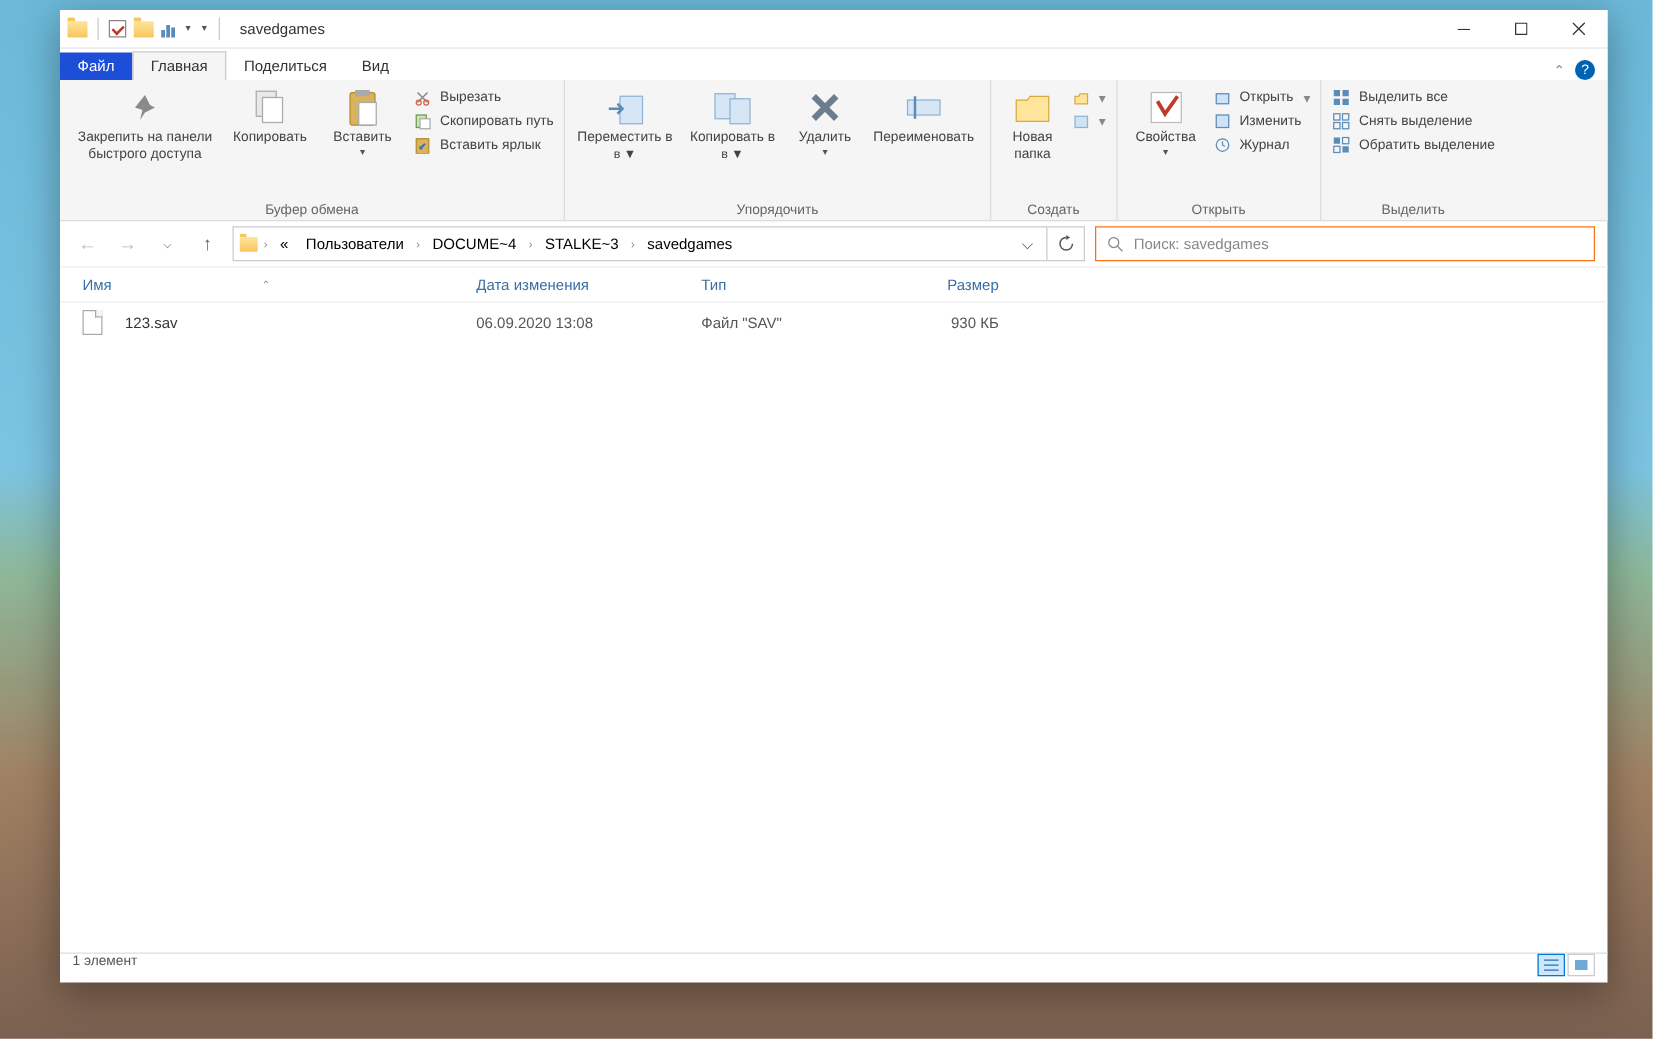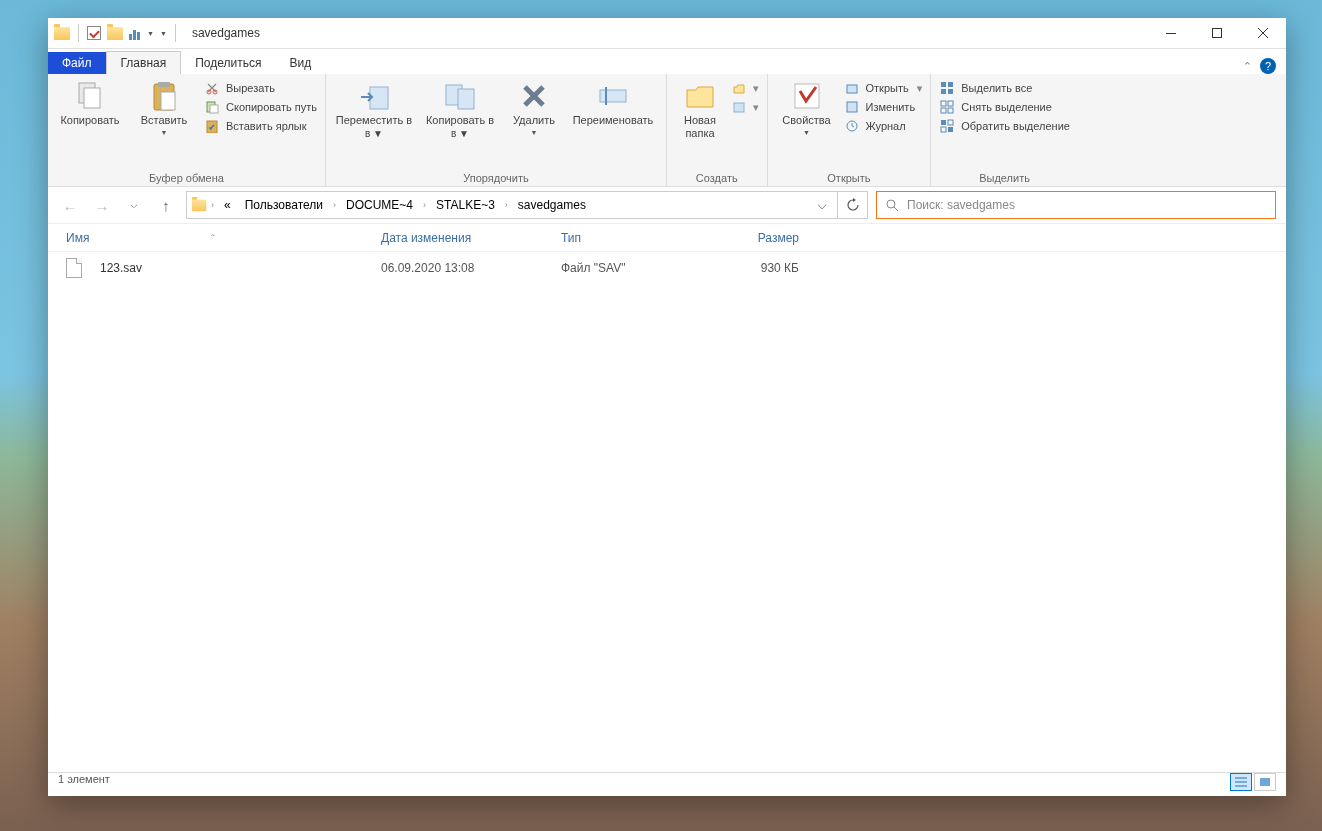--- a/index.html
+++ b/index.html
@@ -1,18 +1,18 @@
 <!DOCTYPE html>
 <html><head>
 <meta charset="utf-8">
 <style>
 * { box-sizing: border-box; margin: 0; padding: 0; font-family: "Segoe UI", Tahoma, sans-serif; }
 body { width: 1322px; height: 831px; background: linear-gradient(to bottom, #6bb8d8 0%, #7bc4e2 45%, #8db89a 55%, #a08062 75%, #7a6050 100%); position: relative; overflow: hidden; }
 .desktop-bg { position: absolute; inset: 0; }
-.window { position: absolute; left: 48px; top: 18px; width: 1238px; height: 778px; background: #fff; box-shadow: 0 8px 30px rgba(0,0,0,.35); display: flex; flex-direction: column; }
+.window { position: absolute; left: 48px; top: 8px; width: 1238px; height: 778px; background: #fff; box-shadow: 0 8px 30px rgba(0,0,0,.35); display: flex; flex-direction: column; }
 .titlebar { height: 31px; background: #fff; display: flex; align-items: center; border-bottom: 1px solid #e1e1e1; font-size: 12px; }
 .qat { display: flex; align-items: center; padding: 0 6px; gap: 6px; }
 .qat-sep { width: 1px; height: 18px; background: #ccc; margin: 0 2px; }
 .folder-ico { width: 16px; height: 13px; background: linear-gradient(#ffe49c,#f7c65c); border-radius: 1px; position: relative; }
 .folder-ico:before { content:""; position:absolute; top:-3px; left:0; width:6px; height:3px; background:#f7c65c; border-radius:1px 1px 0 0; }
 .check-ico { width:14px; height:14px; border:1px solid #888; position:relative; }
 .check-ico:after { content:""; position:absolute; left:2px; top:3px; width:7px; height:4px; border-left:2px solid #c0392b; border-bottom:2px solid #c0392b; transform:rotate(-45deg); }
 .tool-ico { width:16px; height:14px; display:flex; gap:1px; align-items:flex-end; }
 .tool-ico span { width:3px; background:#5b8bb8; }
 .title-text { margin-left: 8px; color: #333; }
@@ -113,20 +113,29 @@
     <div class="tabs-right">
       <span style="color:#888;font-size:11px;cursor:pointer;">⌃</span>
       <span class="help-ico">?</span>
     </div>
   </div>
 
   <div class="ribbon">
 
     <div class="rgroup">
       <div class="rgroup-body">
+        <div class="rbig wide">
+          <div class="ico">
+              <svg width="28" height="28">
+                <path d="M14 4 L18 12 L22 14 L14 18 L10 24 L12 16 L6 14 L14 4 Z" fill="#8a8a8a"></path>
+              </svg>
+            </div>
+          <span style="white-space:pre-line;line-height:1.2;">Закрепить на панели
+быстрого доступа</span>
+        </div>
         <div class="rbig">
           <div class="ico">
               <svg width="30" height="30">
                 <rect x="4" y="2" width="16" height="20" fill="#e9e9e9" stroke="#aaa"></rect>
                 <rect x="9" y="7" width="16" height="20" fill="#fff" stroke="#aaa"></rect>
               </svg>
             </div>
           <span>Копировать</span>
         </div>
         <div class="rbig">

